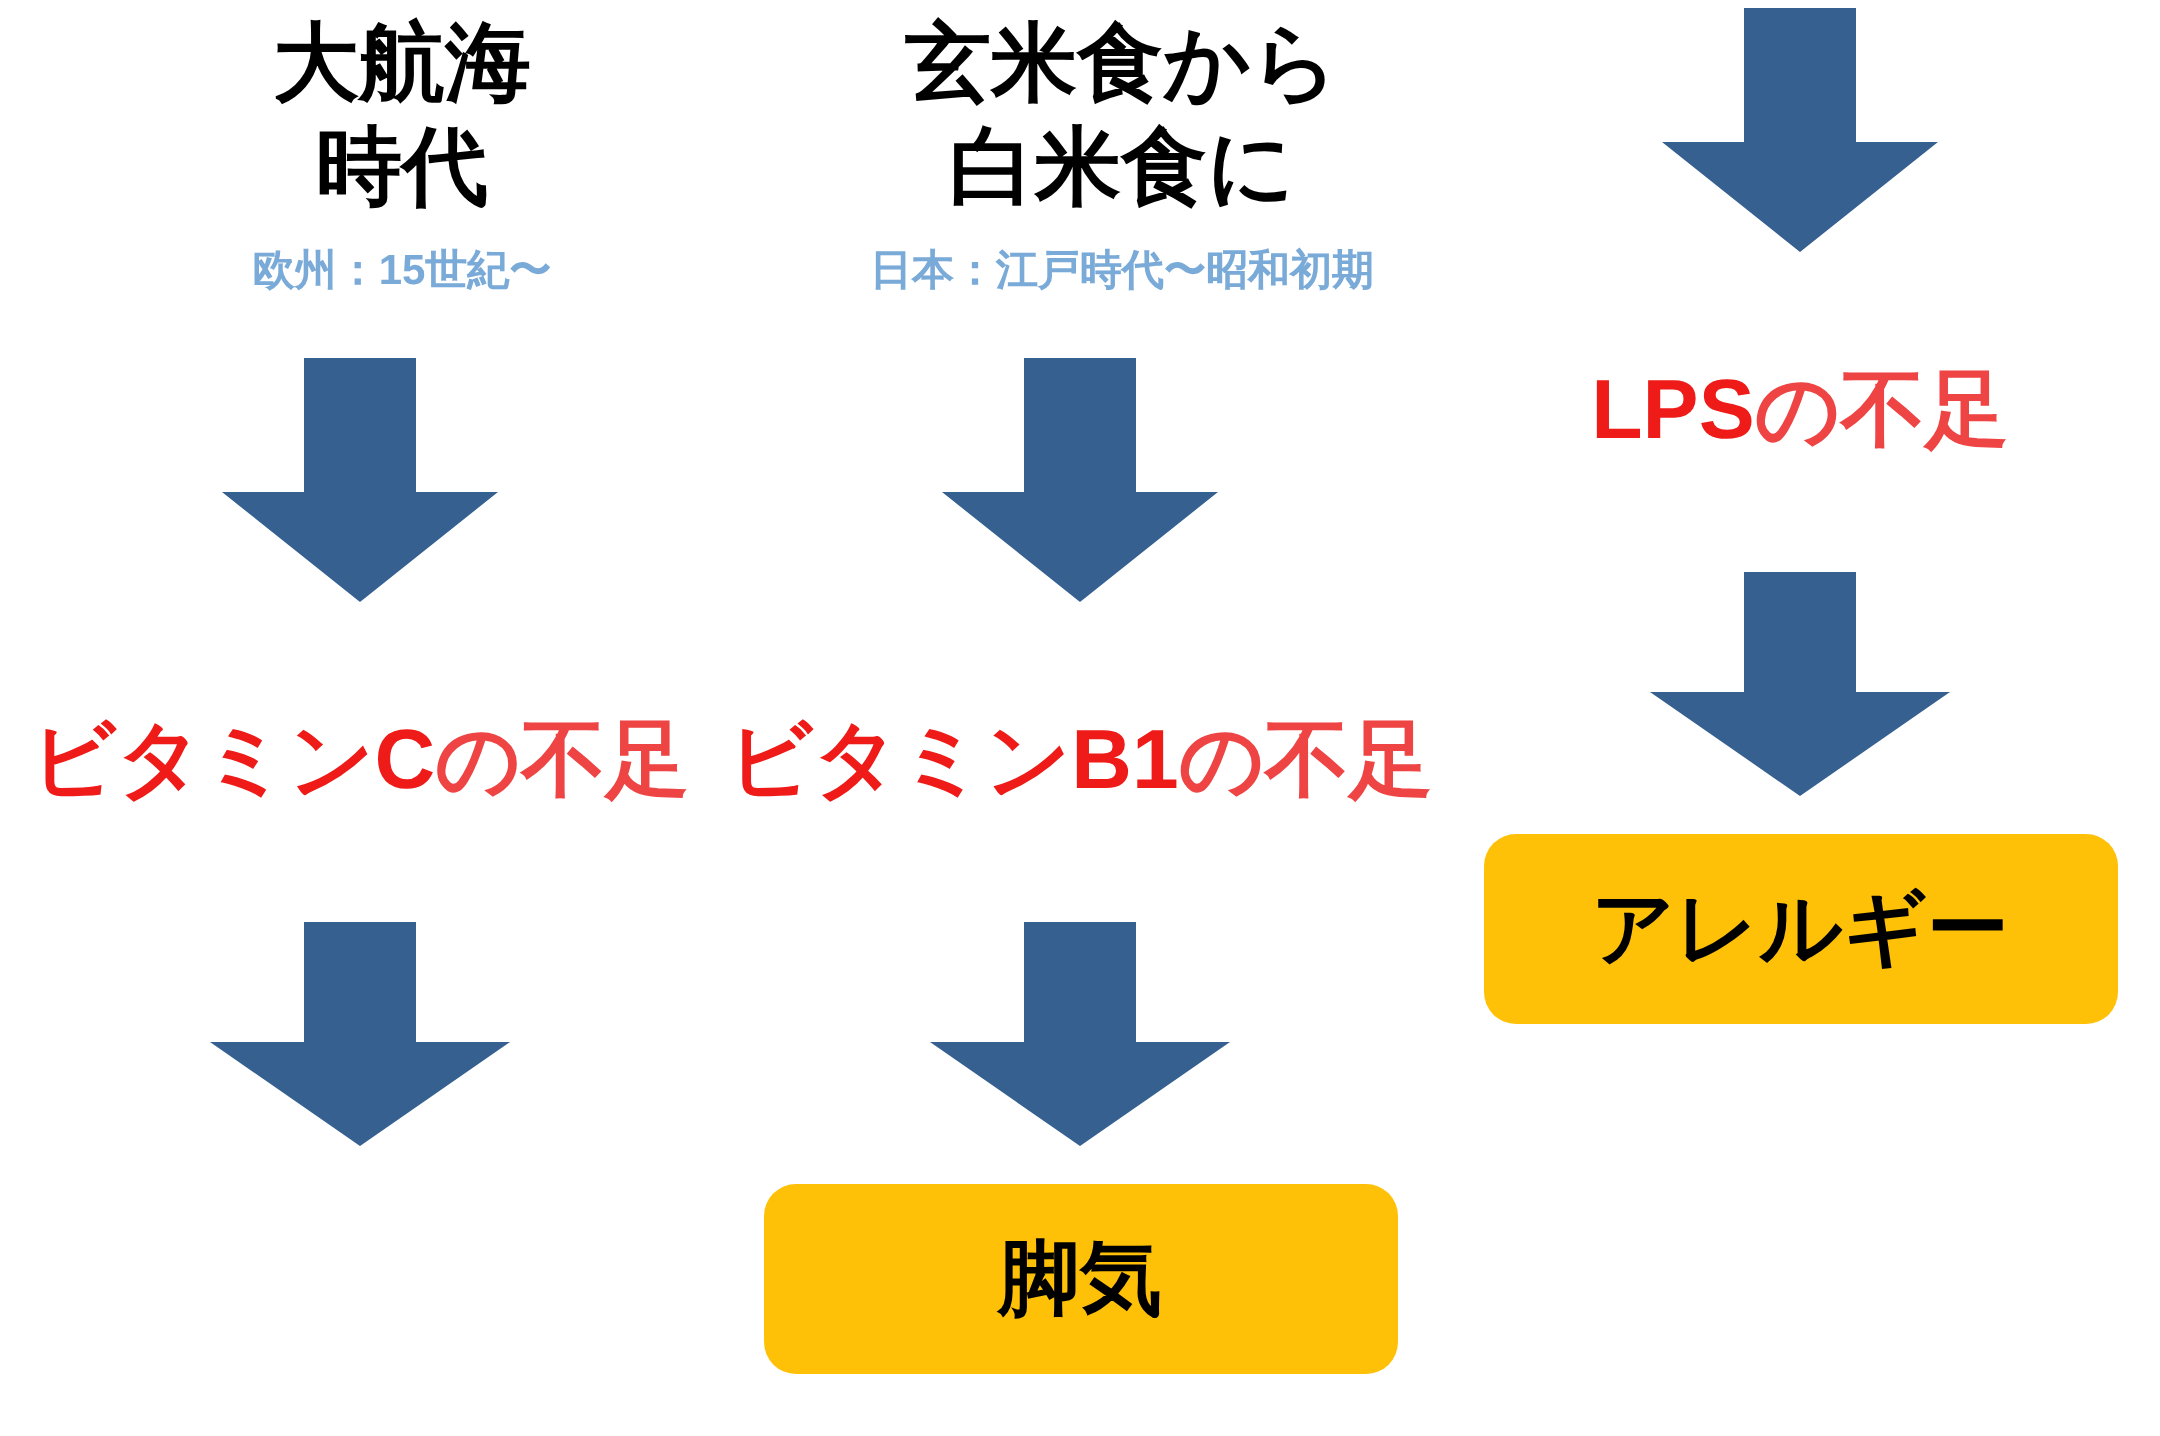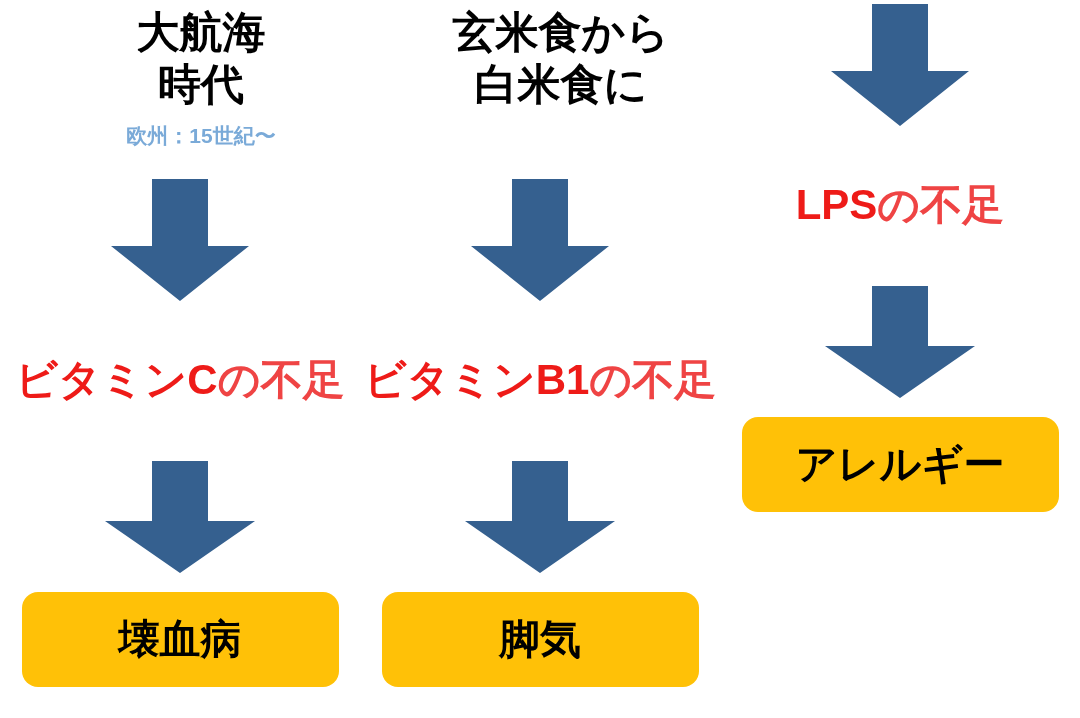--- a/index.html
+++ b/index.html
@@ -153,33 +153,29 @@
       <div class="cause-name">ビタミンC</div>
       <div class="cause-suffix">の不足</div>
     </div>
 
     <div class="arrow-slot bottom">
       <svg class="arrow" width="150" height="112" viewBox="0 0 150 112">
         <polygon points="47,0 103,0 103,60 150,60 75,112 0,60 47,60" fill="#35608F"></polygon>
       </svg>
     </div>
 
-    <div class="outcome-slot">
-      <div class="outcome-box">
-        <span class="outcome-label">壊血病</span>
-      </div>
-    </div>
 
   </div>
 
   <div class="column col-2">
 
     <div class="heading-block">
       <div class="heading-title">玄米食から
 白米食に</div>
+      <div class="heading-sub">日本：江戸時代〜昭和初期</div>
     </div>
 
     <div class="arrow-slot top">
       <svg class="arrow" width="138" height="122" viewBox="0 0 138 122">
         <polygon points="41,0 97,0 97,67 138,67 69,122 0,67 41,67" fill="#35608F"></polygon>
       </svg>
     </div>
 
     <div class="cause-block">
       <div class="cause-name">ビタミンB1</div>

